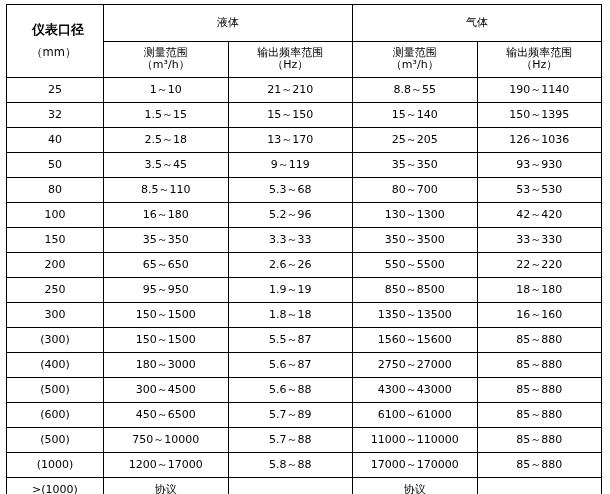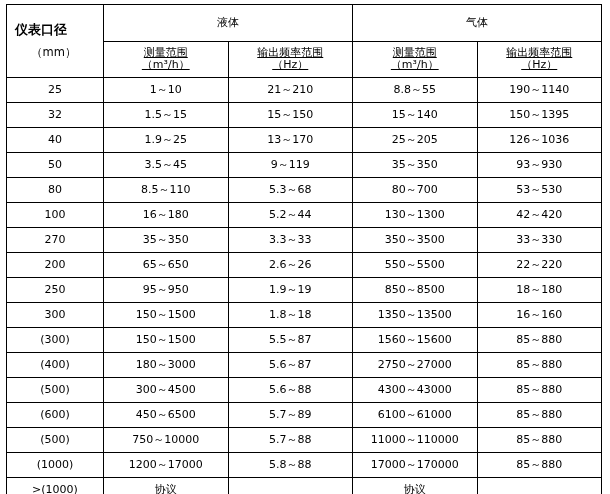--- a/index.html
+++ b/index.html
@@ -41,35 +41,34 @@
   }
   .hdr-sub {
     height: 22px;
     font-size: 11.5px;
   }
   .col-dn {
     width: 92px;
   }
   .col-val {
     width: 126px;
-    text-decoration: underline;
   }
   .dn-cell {
     height: 22px;
     font-size: 11px;
   }
   .data-cell {
     height: 22px;
     font-size: 11px;
   }
   .dn-head-title {
     font-size: 13px;
     font-weight: bold;
     display: block;
-    text-align: left;
+    text-align: center;
     padding-left: 6px;
     margin-top: 0;
   }
   .dn-head-unit {
     font-size: 11.5px;
     display: block;
     text-align: left;
     padding-left: 22px;
     margin-top: 8px;
   }
@@ -122,21 +121,21 @@
       </tr>
       <tr>
         <td class="dn-cell">32</td>
         <td class="data-cell">1.5～15</td>
         <td class="data-cell">15～150</td>
         <td class="data-cell">15～140</td>
         <td class="data-cell">150～1395</td>
       </tr>
       <tr>
         <td class="dn-cell">40</td>
-        <td class="data-cell">1.9～25</td>
+        <td class="data-cell">2.5～18</td>
         <td class="data-cell">13～170</td>
         <td class="data-cell">25～205</td>
         <td class="data-cell">126～1036</td>
       </tr>
       <tr>
         <td class="dn-cell">50</td>
         <td class="data-cell">3.5～45</td>
         <td class="data-cell">9～119</td>
         <td class="data-cell">35～350</td>
         <td class="data-cell">93～930</td>
@@ -144,26 +143,26 @@
       <tr>
         <td class="dn-cell">80</td>
         <td class="data-cell">8.5～110</td>
         <td class="data-cell">5.3～68</td>
         <td class="data-cell">80～700</td>
         <td class="data-cell">53～530</td>
       </tr>
       <tr>
         <td class="dn-cell">100</td>
         <td class="data-cell">16～180</td>
-        <td class="data-cell">5.2～44</td>
+        <td class="data-cell">5.2～96</td>
         <td class="data-cell">130～1300</td>
         <td class="data-cell">42～420</td>
       </tr>
       <tr>
-        <td class="dn-cell">270</td>
+        <td class="dn-cell">150</td>
         <td class="data-cell">35～350</td>
         <td class="data-cell">3.3～33</td>
         <td class="data-cell">350～3500</td>
         <td class="data-cell">33～330</td>
       </tr>
       <tr>
         <td class="dn-cell">200</td>
         <td class="data-cell">65～650</td>
         <td class="data-cell">2.6～26</td>
         <td class="data-cell">550～5500</td>

